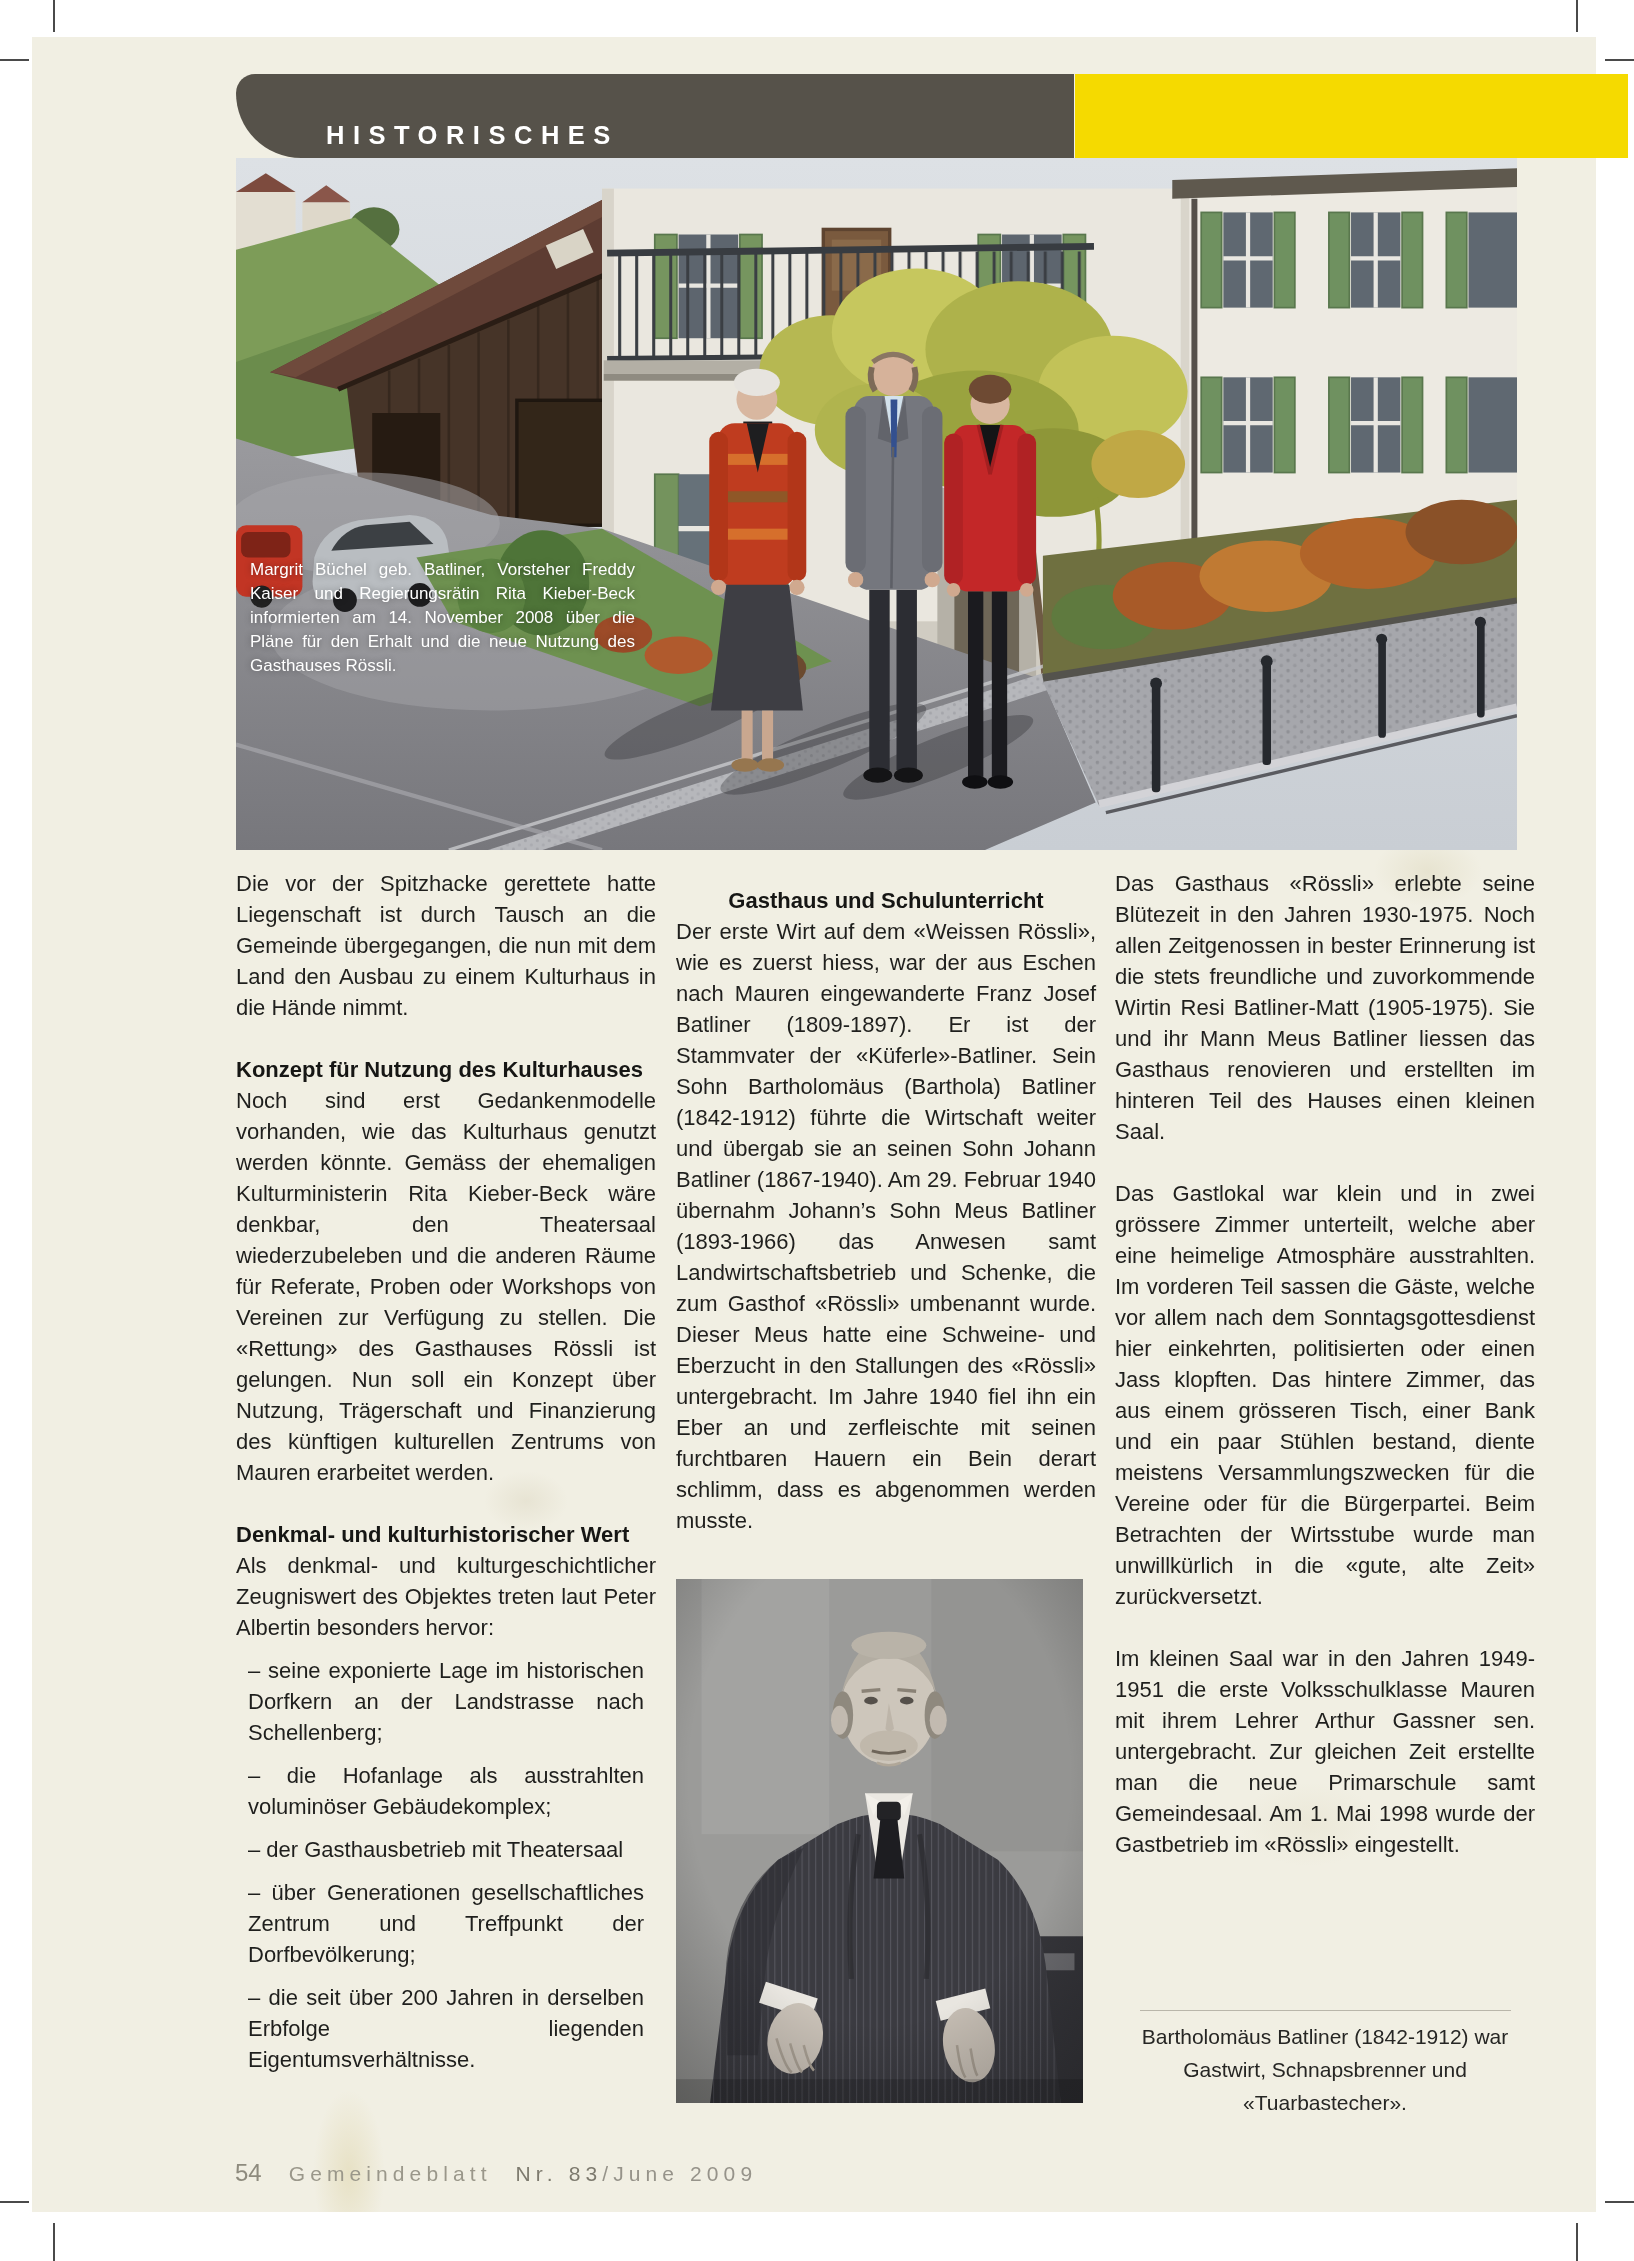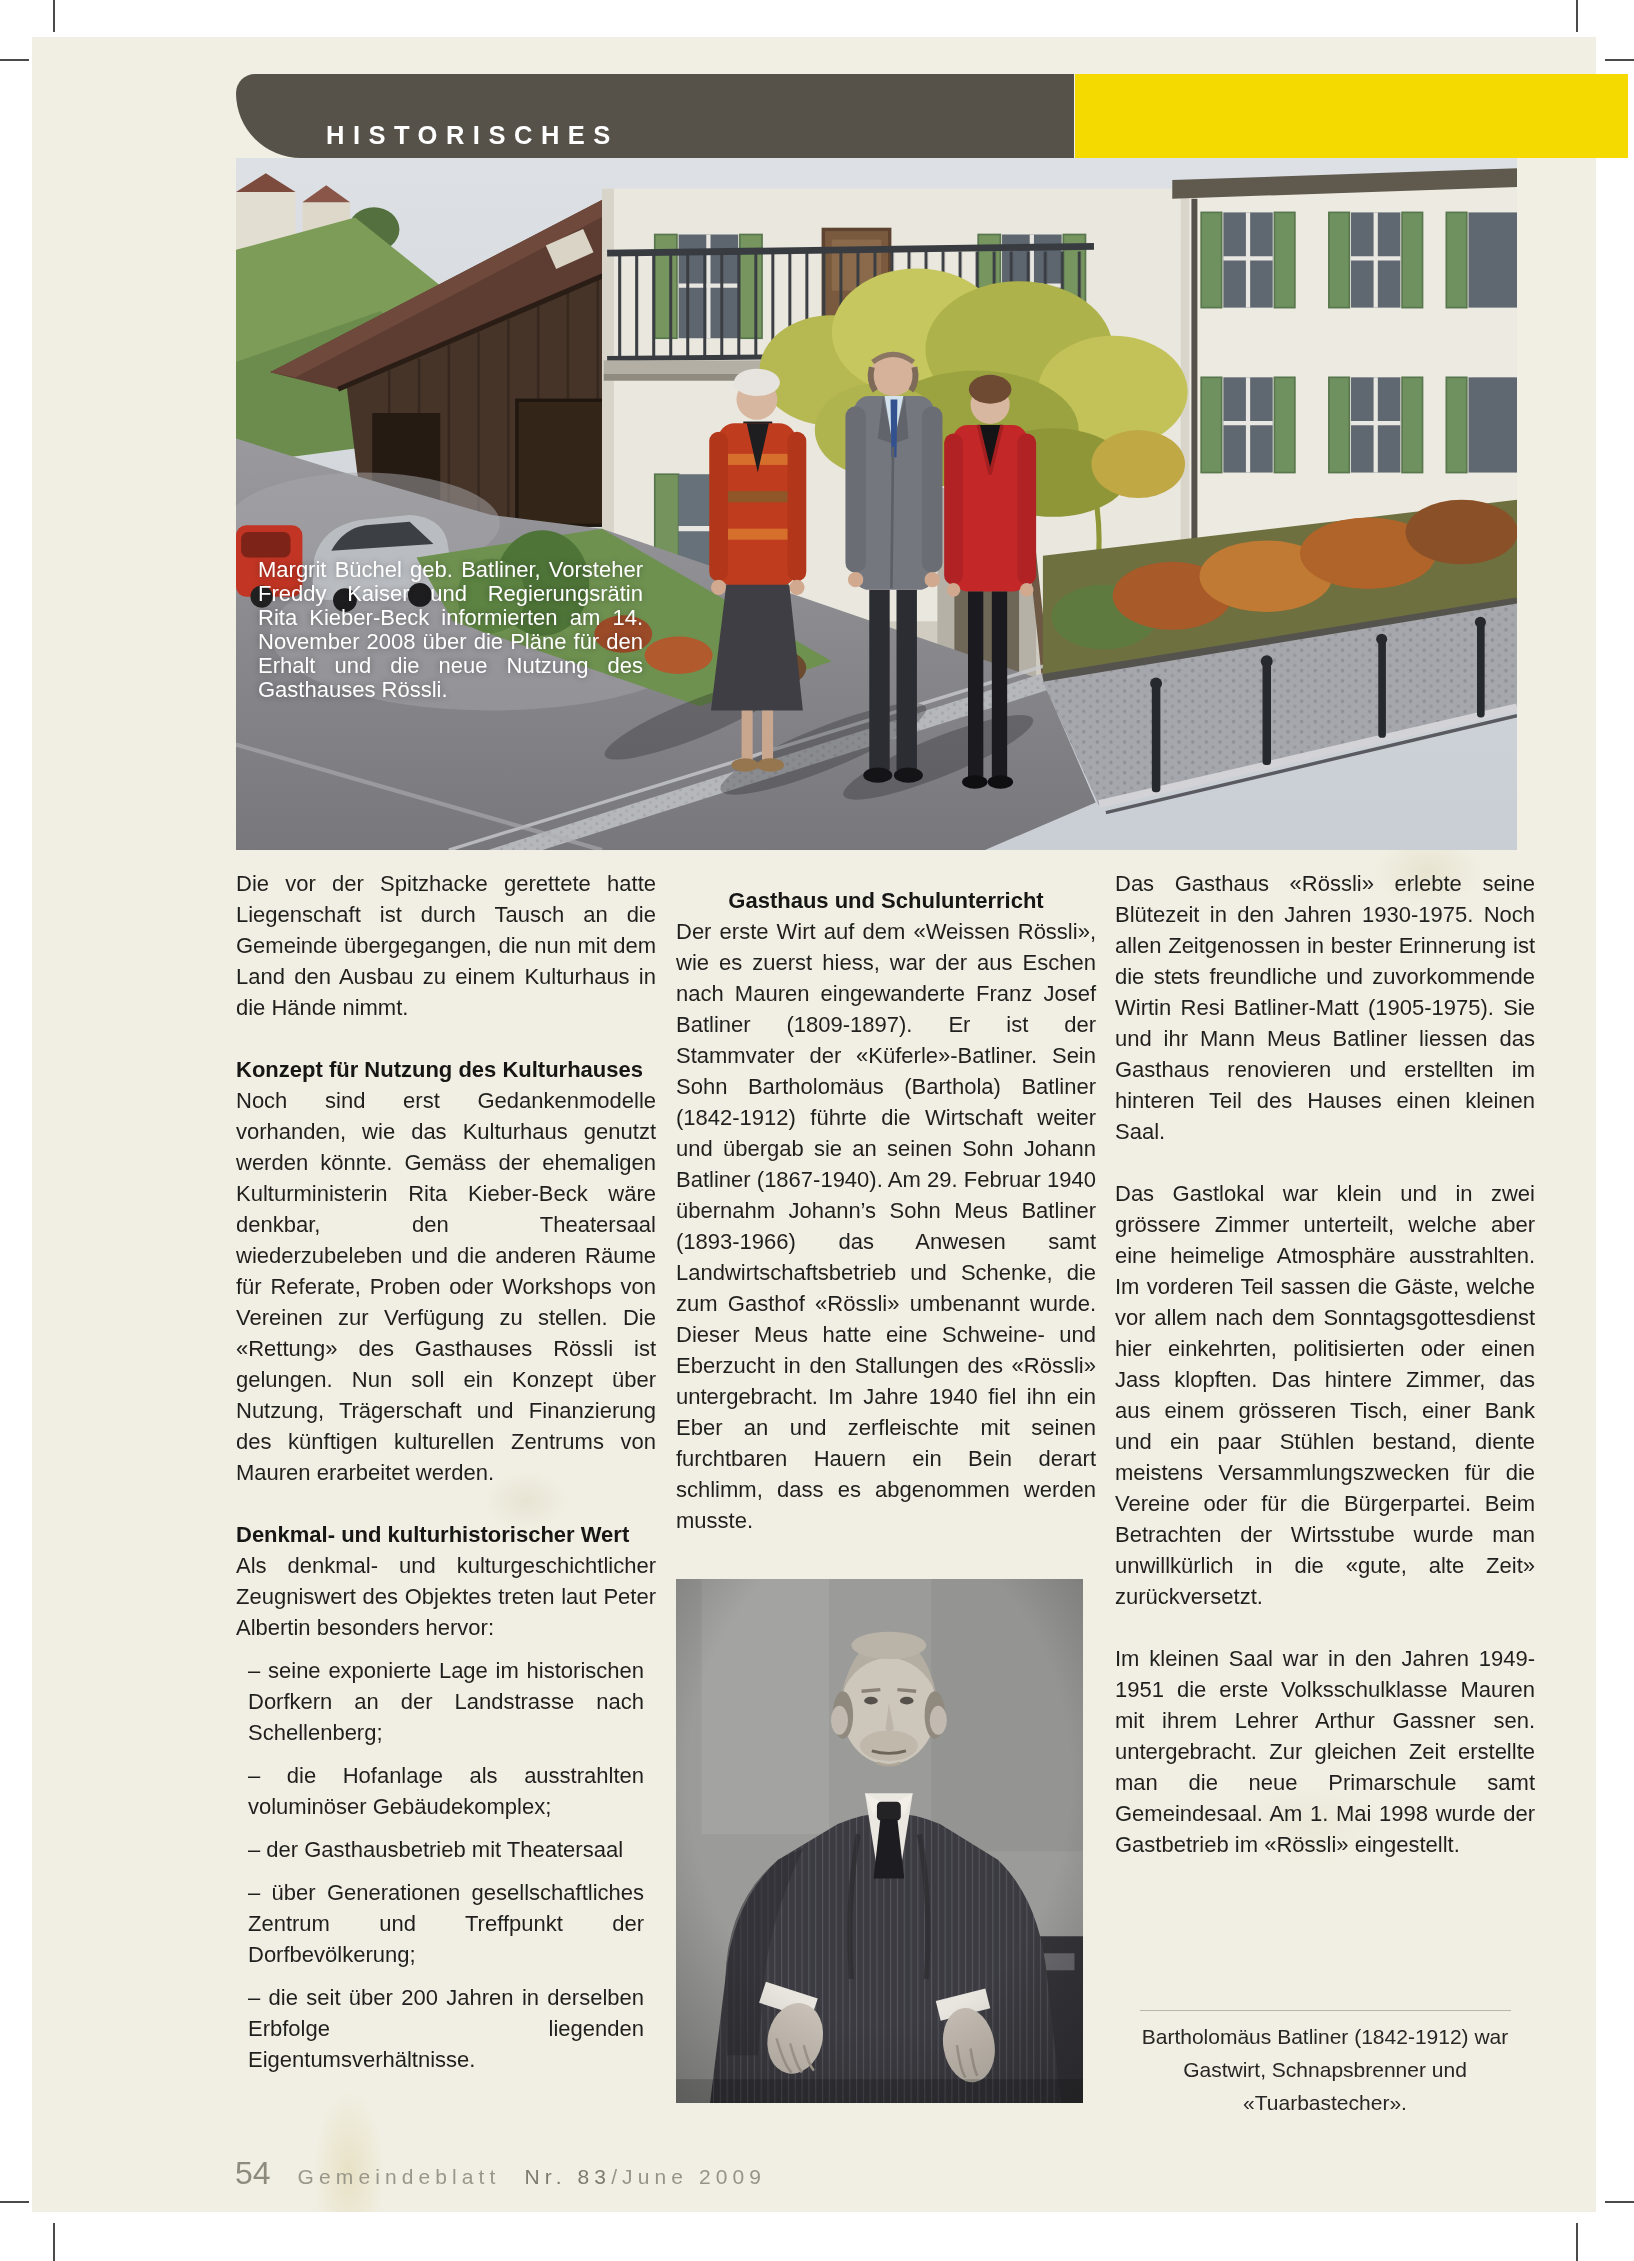--- a/index.html
+++ b/index.html
@@ -30,22 +30,22 @@
   }
   .banner-yellow{
     position:absolute;left:1043px;top:37px;width:553px;height:84px;background:#f5da00;
   }
   
   .hero{
     position:absolute;left:204px;top:121px;width:1281px;height:692px;margin:0;overflow:hidden;
   }
   .hero svg{display:block;width:100%;height:100%;}
   .hero-caption{
-    position:absolute;left:22px;top:400px;width:385px;
-    color:#ffffff;font-size:22px;line-height:24px;text-align:justify;
+    position:absolute;left:14px;top:400px;width:385px;
+    color:#ffffff;font-size:17px;line-height:24px;text-align:justify;
     text-shadow:0 0 6.8px rgba(0,0,0,.35);
   }
   
   .col{
     position:absolute;top:831px;width:420px;
     color:#1f1f1d;font-size:22px;line-height:31px;text-align:justify;
   }
   .col1{left:204px;}
   .col2{left:644px;}
   .col3{left:1083px;}
@@ -61,21 +61,21 @@
   .portrait svg{display:block;width:100%;height:100%;}
   
   .portrait-caption-block{position:absolute;left:1083px;top:1973px;width:420px;}
   .caption-rule{width:371px;margin:0 auto;border-top:1.7px solid #b9b6aa;}
   .portrait-caption{
     margin:8.5px 0 0 0;padding:0 17px;text-align:center;
     color:#262624;font-size:21px;line-height:33px;
   }
   
   .footer{position:absolute;left:203px;top:2119px;display:flex;align-items:baseline;}
-  .page-number{color:#8e8b7e;font-size:32px;line-height:34px;}
+  .page-number{color:#8e8b7e;font-size:24px;line-height:34px;}
   .footer-pub{margin-left:27px;color:#9a978a;font-size:21px;letter-spacing:5.1px;word-spacing:8.5px;}
   .footer-issue-no{margin-left:24px;color:#7d7a6e;font-weight:normal;font-size:21px;letter-spacing:5.1px;}
   .footer-issue-rest{color:#96938a;font-size:21px;letter-spacing:5.1px;}
 </style>
 </head>
 <body>
 
 <div class="crop" style="left:53px;top:0;width:1.7px;height:32px;"></div>
 <div class="crop" style="left:1576px;top:0;width:1.7px;height:32px;"></div>
 <div class="crop" style="left:0;top:59px;width:29px;height:1.7px;"></div>

